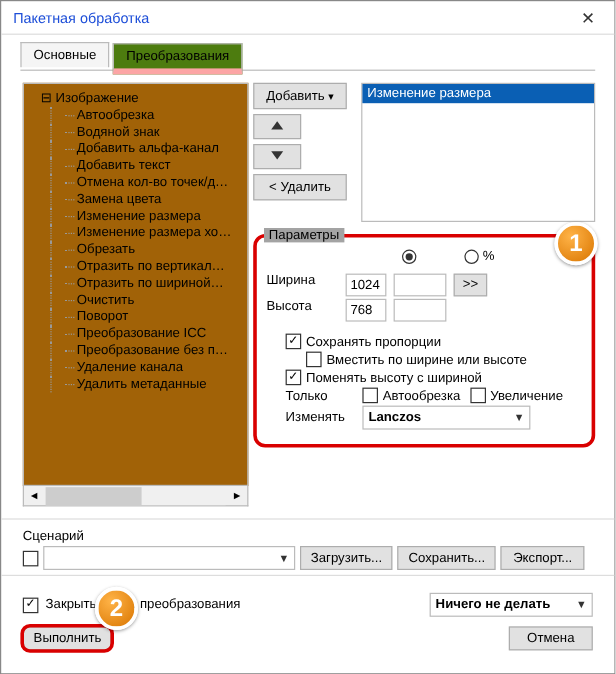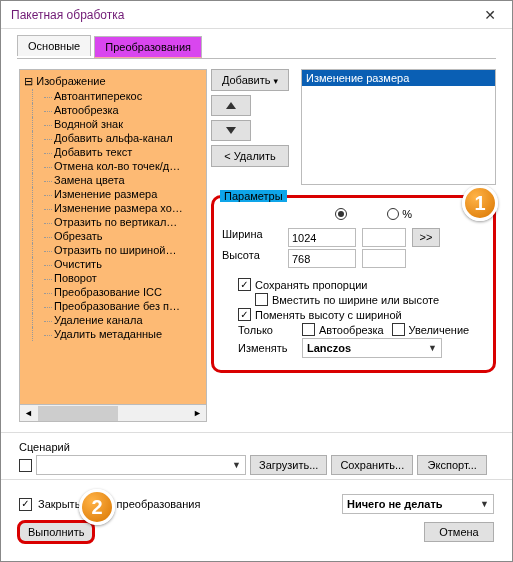--- a/index.html
+++ b/index.html
@@ -11,33 +11,33 @@
   width: 513px;
   height: 562px;
   position: relative;
   overflow: hidden;
 }
 .window { width: 513px; height: 562px; border: 1px solid #888; position: relative; }
 .titlebar {
   height: 28px; display: flex; align-items: center; justify-content: space-between;
   padding: 0 2px 0 10px; border-bottom: 1px solid #ddd;
 }
-.titlebar-title { color: #701a75; font-size: 12px; }
+.titlebar-title { color: #1d4ed8; font-size: 12px; }
 .close-x { width: 40px; height: 26px; display: flex; align-items: center; justify-content: center; color: #333; font-size: 14px; }
 .tabs { position: relative; height: 24px; margin: 6px 16px 0 16px; border-bottom: 1px solid #bbb; }
 .tab {
   display: inline-block; padding: 4px 10px; border: 1px solid #bbb; border-bottom: none;
   background: #f5f5f5; position: relative; top: 0; font-size: 11px;
 }
-.tab.active { background: #d946ef; border-bottom: 1px solid #fca5a5; position: relative; top: 1px; }
+.tab.active { background: #4d7c0f; border-bottom: 5px solid #fca5a5; position: relative; top: 1px; }
 .content { padding: 10px 18px 6px 18px; display: flex; gap: 4px; }
 .treewrap { width: 188px; }
 .tree {
-  width: 188px; height: 336px; border: 1px solid #bbb; padding: 4px 2px; overflow: hidden;
-  font-size: 11px; position: relative; background: #fdba74;
+  width: 188px; height: 336px; border: 1px solid #bbb; padding: 4px 12px; overflow: hidden;
+  font-size: 11px; position: relative; background: #a16207;
 }
 .tree-root { padding-left: 2px; }
 .tree-node { padding: 1px 0; white-space: nowrap; }
 .tree-root-label::before { content: "⊟ "; }
 .tree-child { padding-left: 20px; position: relative; }
 .tree-child::before {
   content: ""; position: absolute; left: 8px; top: 0; bottom: 0;
   border-left: 1px dotted #999;
 }
 .tree-child span::before {
@@ -60,43 +60,43 @@
 .listbox { flex: 1; height: 62px; border: 1px solid #bbb; background: #fff; padding: 0; }
 .listitem { background: #0a5fb4; color: #fff; padding: 2px 4px; font-size: 11px; }
 .stackbtns { display: flex; flex-direction: column; gap: 4px; align-items: flex-start; }
 .stackbtns .btn { min-width: 78px; padding: 4px 8px; }
 .stackbtns .movebtn { min-width: 40px; font-size: 10px; }
 .fieldset {
   border: 1px solid #ccc; padding: 6px 8px 8px 8px; position: relative;
   margin-top: 6px;
 }
 .fs-red { border: 3px solid #d90000; border-radius: 10px; padding: 8px 8px 10px 8px; }
-.fs-legend { position: absolute; top: -8px; left: 6px; background: #0ea5e9; padding: 0 4px; font-size: 11px; }
+.fs-legend { position: absolute; top: -8px; left: 6px; background: #a3a3a3; padding: 0 4px; font-size: 11px; }
 .radio-row { display: flex; gap: 40px; justify-content: center; padding: 2px 0 6px 40px; }
 .radio { display: inline-flex; align-items: center; gap: 3px; }
 .circle { width: 12px; height: 12px; border: 1px solid #333; border-radius: 50%; display: inline-flex; align-items: center; justify-content: center; }
 .circle.on::after { content: ""; width: 6px; height: 6px; border-radius: 50%; background: #333; }
 .grid-row { display: flex; gap: 6px; margin: 2px 0; }
 .lbl { width: 60px; }
-.inp { width: 68px; height: 19px; border: 1px solid #bbb; padding: 1px 3px; font-size: 11px; }
+.inp { width: 34px; height: 19px; border: 1px solid #bbb; padding: 1px 3px; font-size: 11px; }
 .inp.empty { width: 44px; }
 .btn.go { min-width: 28px; padding: 2px 4px; }
 .chkrow { display: flex; align-items: center; gap: 4px; margin: 2px 16px; }
 .chk { width: 13px; height: 13px; border: 1px solid #333; display: inline-flex; align-items: center; justify-content: center; font-size: 10px; line-height: 1; }
 .chk.on::after { content: "✓"; }
 .sel { border: 1px solid #bbb; height: 20px; display: inline-flex; align-items: center; justify-content: space-between; padding: 0 4px; background: #fff; font-weight: bold; }
 .sel .arr { font-size: 9px; color: #333; }
 .divider { height: 1px; background: #ddd; margin: 4px 0; }
 .scenario { padding: 0 18px; }
 .scenario-label { font-size: 11px; padding: 4px 0 2px 0; }
 .scenario-row { display: flex; gap: 4px; align-items: center; }
 .scenario-row .sel { flex: 1; max-width: 210px; }
 .bottom { padding: 6px 18px 0 18px; }
 .bottom-row { display: flex; align-items: center; gap: 6px; margin: 4px 0; }
-.bottom-row .sel { width: 152px; }
+.bottom-row .sel { width: 136px; }
 .btnrow { display: flex; gap: 6px; justify-content: flex-start; padding: 4px 18px 10px 18px; }
 .btnrow .right { margin-left: auto; }
 .red-outline { outline: 3px solid #d90000; border-radius: 6px; outline-offset: -1px; text-align: center; }
 .badge {
   position: absolute; width: 36px; height: 36px; border-radius: 50%;
   background: radial-gradient(circle at 35% 30%, #ffb347, #d97500);
   border: 3px solid #fff; color: #fff; font-weight: bold; font-size: 20px;
   display: flex; align-items: center; justify-content: center;
   box-shadow: 0 1px 3px rgba(0,0,0,0.4);
 }
@@ -118,23 +118,20 @@
     <span class="tab">Основные</span>
     <span class="tab active">Преобразования</span>
   </div>
 
   <div class="content">
     <div class="treewrap">
       <div class="tree">
         <div class="tree-root">
           <div class="tree-node tree-root-label"><span>Изображение</span></div>
           <div class="tree-child">
-              <div class="tree-node"><span>Автоантиперекос</span></div>
-            </div>
-          <div class="tree-child">
               <div class="tree-node"><span>Автообрезка</span></div>
             </div>
           <div class="tree-child">
               <div class="tree-node"><span>Водяной знак</span></div>
             </div>
           <div class="tree-child">
               <div class="tree-node"><span>Добавить альфа-канал</span></div>
             </div>
           <div class="tree-child">
               <div class="tree-node"><span>Добавить текст</span></div>
@@ -145,24 +142,24 @@
           <div class="tree-child">
               <div class="tree-node"><span>Замена цвета</span></div>
             </div>
           <div class="tree-child">
               <div class="tree-node"><span>Изменение размера</span></div>
             </div>
           <div class="tree-child">
               <div class="tree-node"><span>Изменение размера хо…</span></div>
             </div>
           <div class="tree-child">
+              <div class="tree-node"><span>Обрезать</span></div>
+            </div>
+          <div class="tree-child">
               <div class="tree-node"><span>Отразить по вертикал…</span></div>
-            </div>
-          <div class="tree-child">
-              <div class="tree-node"><span>Обрезать</span></div>
             </div>
           <div class="tree-child">
               <div class="tree-node"><span>Отразить по шириной…</span></div>
             </div>
           <div class="tree-child">
               <div class="tree-node"><span>Очистить</span></div>
             </div>
           <div class="tree-child">
               <div class="tree-node"><span>Поворот</span></div>
             </div>

